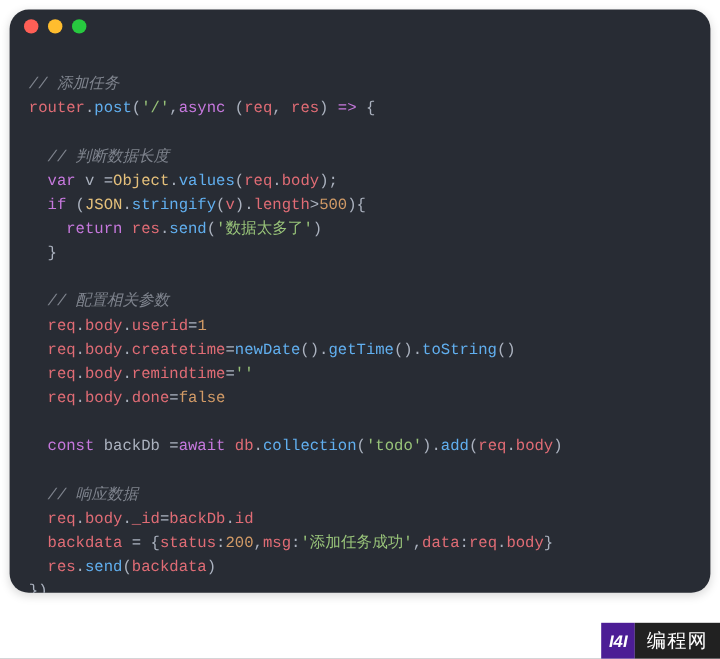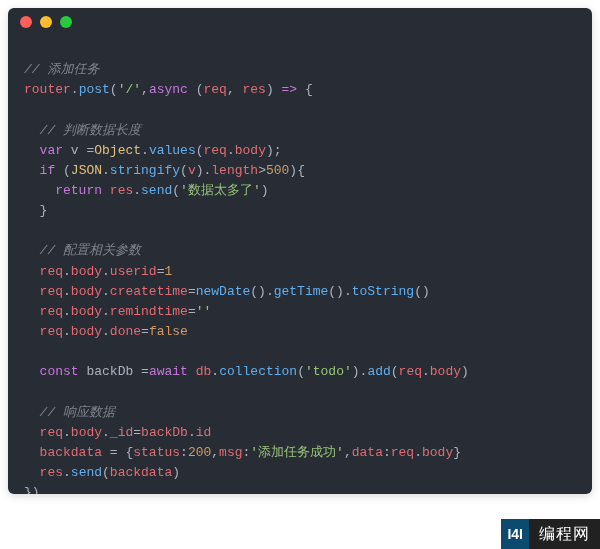--- a/index.html
+++ b/index.html
@@ -7,21 +7,21 @@
     background: #ffffff;
     font-family: Menlo, Monaco, Consolas, "Courier New", monospace;
     font-size: 13px;
     width: 600px;
     height: 549px;
     position: relative;
     overflow: hidden;
   }
   .editor-window {
     background: #282c34;
-    border-radius: 6px;
+    border-radius: 16px;
     margin: 8px;
     width: 584px;
     height: 486px;
     overflow: hidden;
     box-shadow: 0 2px 8px rgba(0,0,0,0.15);
   }
   .titlebar {
     height: 28px;
     display: flex;
     align-items: center;
@@ -56,28 +56,29 @@
   .watermark {
     position: absolute;
     right: 0;
     bottom: 0;
     display: flex;
     align-items: stretch;
     height: 30px;
     font-family: "PingFang SC","Microsoft YaHei",sans-serif;
   }
   .wm-box {
-    background: #0c4a6e;
+    background: #4c1d95;
     color: #fff;
     display: flex;
     align-items: center;
     justify-content: center;
     padding: 0 6px;
     font-weight: bold;
     font-size: 14px;
+    font-style: italic;
   }
   .wm-text {
     background: #212121;
     color: #fff;
     display: flex;
     align-items: center;
     padding: 0 10px;
     font-size: 16px;
     font-weight: 400;
     letter-spacing: 1px;

